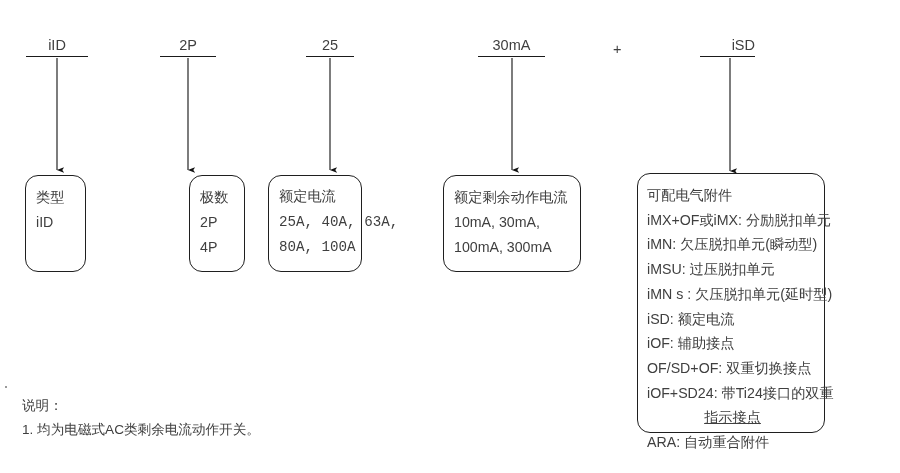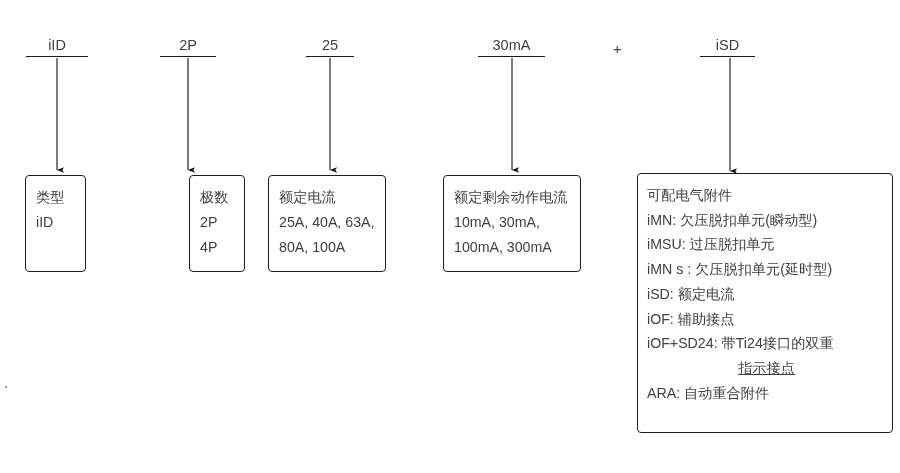--- a/index.html
+++ b/index.html
@@ -56,21 +56,21 @@
     width: 900px;
     height: 473px;
     pointer-events: none;
   }
 
   
   .node-box {
     position: absolute;
     box-sizing: border-box;
     border: 1.3px solid #1f1f1f;
-    border-radius: 4px;
+    border-radius: 13px;
     background: #ffffff;
   }
   .node-box .box-lines {
     padding: 9px 0 0 10px;
   }
   .node-box .box-line {
     font-size: 14.2px;
     line-height: 25px;
     color: #3f3f3f;
     white-space: nowrap;
@@ -134,63 +134,69 @@
     <span class="head-rule"></span>
   </div>
   <div class="col-head" id="ch2" style="left: 306px; width: 48px; top: 36px;">
     <span class="head-label">25</span>
     <span class="head-rule"></span>
   </div>
   <div class="col-head" id="ch3" style="left: 478px; width: 67px; top: 36px;">
     <span class="head-label">30mA</span>
     <span class="head-rule"></span>
   </div>
-  <div class="col-head" id="ch4" style="left: 700px; width: 55px; top: 36px;">
+  <div class="col-head" id="ch4" style="left: 700px; width: 55px; top: 36px; text-align: right;">
     <span class="head-label">iSD</span>
     <span class="head-rule"></span>
   </div>
 
   <div class="plus-sign" id="plus" style="left: 613px; top: 40px;">+</div>
 
   <div class="node-box" id="box0" style="left: 25px; top: 175px; width: 61px; height: 97px;">
     <div class="box-lines">
         <div class="box-line">类型</div>
         <div class="box-line">iID</div>
       </div>
   </div>
   <div class="node-box" id="box1" style="left: 160px; top: 175px; width: 56px; height: 97px; margin-left: 29px;">
     <div class="box-lines">
         <div class="box-line">极数</div>
         <div class="box-line">2P</div>
         <div class="box-line">4P</div>
       </div>
   </div>
-  <div class="node-box" id="box2" style="left: 268px; top: 175px; width: 118px; height: 97px;">
+  <div class="node-box" id="box2" style="left: 268px; top: 175px; width: 94px; height: 97px; font-family: Liberation Mono, monospace;">
     <div class="box-lines">
         <div class="box-line">额定电流</div>
         <div class="box-line">25A, 40A, 63A,</div>
         <div class="box-line">80A, 100A</div>
       </div>
   </div>
   <div class="node-box" id="box3" style="left: 443px; top: 175px; width: 138px; height: 97px;">
     <div class="box-lines">
         <div class="box-line">额定剩余动作电流</div>
         <div class="box-line">10mA, 30mA,</div>
         <div class="box-line">100mA, 300mA</div>
       </div>
   </div>
-  <div class="node-box wide" id="box4" style="left: 637px; top: 173px; width: 256px; height: 260px;">
+  <div class="node-box wide" id="box4" style="left: 637px; top: 173px; width: 188px; height: 260px;">
     <div class="box-lines">
         <div class="box-line">可配电气附件</div>
+        <div class="box-line">iMX+OF或iMX: 分励脱扣单元</div>
         <div class="box-line">iMN: 欠压脱扣单元(瞬动型)</div>
         <div class="box-line">iMSU: 过压脱扣单元</div>
         <div class="box-line">iMN s : 欠压脱扣单元(延时型)</div>
         <div class="box-line">iSD: 额定电流</div>
         <div class="box-line">iOF: 辅助接点</div>
+        <div class="box-line">OF/SD+OF: 双重切换接点</div>
         <div class="box-line">iOF+SD24: 带Ti24接口的双重</div>
         <div class="box-line indent-right">指示接点</div>
         <div class="box-line">ARA: 自动重合附件</div>
       </div>
   </div>
 
   <div class="stray-dot" style="left:5px; top:386px;"></div>
+  <div class="footnote" id="footnote" style="left: 22px; top: 394px;">
+      <div class="fn-line">说明：</div>
+      <div class="fn-line">1. 均为电磁式AC类剩余电流动作开关。</div>
+    </div>
 
 </div>
 
 </body></html>

